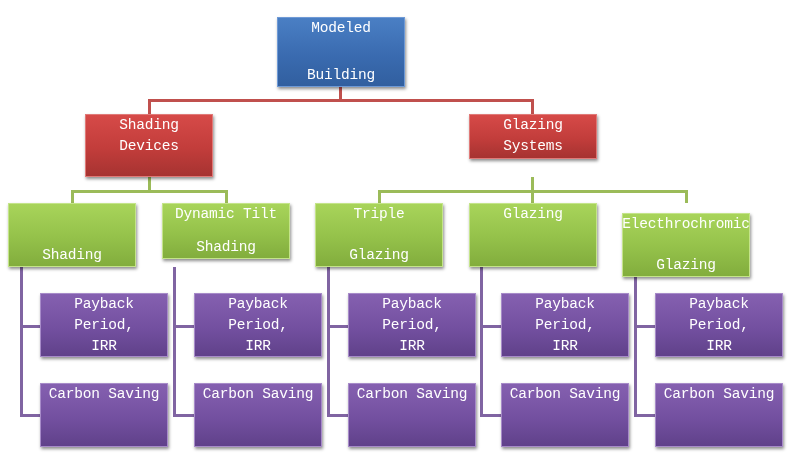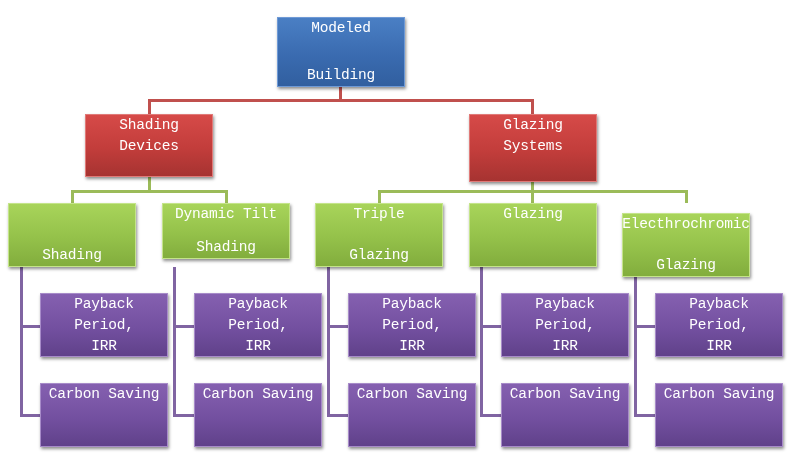--- a/index.html
+++ b/index.html
@@ -59,21 +59,21 @@
 <div class="line l-purple" style="left:634px;top:414px;width:21px;height:3px;"></div>
 
 <div class="box blue" style="left:277px;top:17px;width:128px;height:70px;">
   <span>Modeled</span>
   <span>Building</span>
 </div>
 
 <div class="box red" style="left:85px;top:114px;width:128px;height:63px;">
   <span>Shading Devices</span>
 </div>
-<div class="box red" style="left:469px;top:114px;width:128px;height:68px;">
+<div class="box red" style="left:469px;top:114px;width:128px;height:45px;">
   <span>Glazing Systems</span>
 </div>
 
 <div class="box green" style="left:8px;top:203px;width:128px;height:64px;">
   <span class="gap"></span>
   <span>Shading</span>
 </div>
 <div class="box green" style="left:162px;top:203px;width:128px;height:56px;">
   <span>Dynamic Tilt</span>
   <span>Shading</span>

